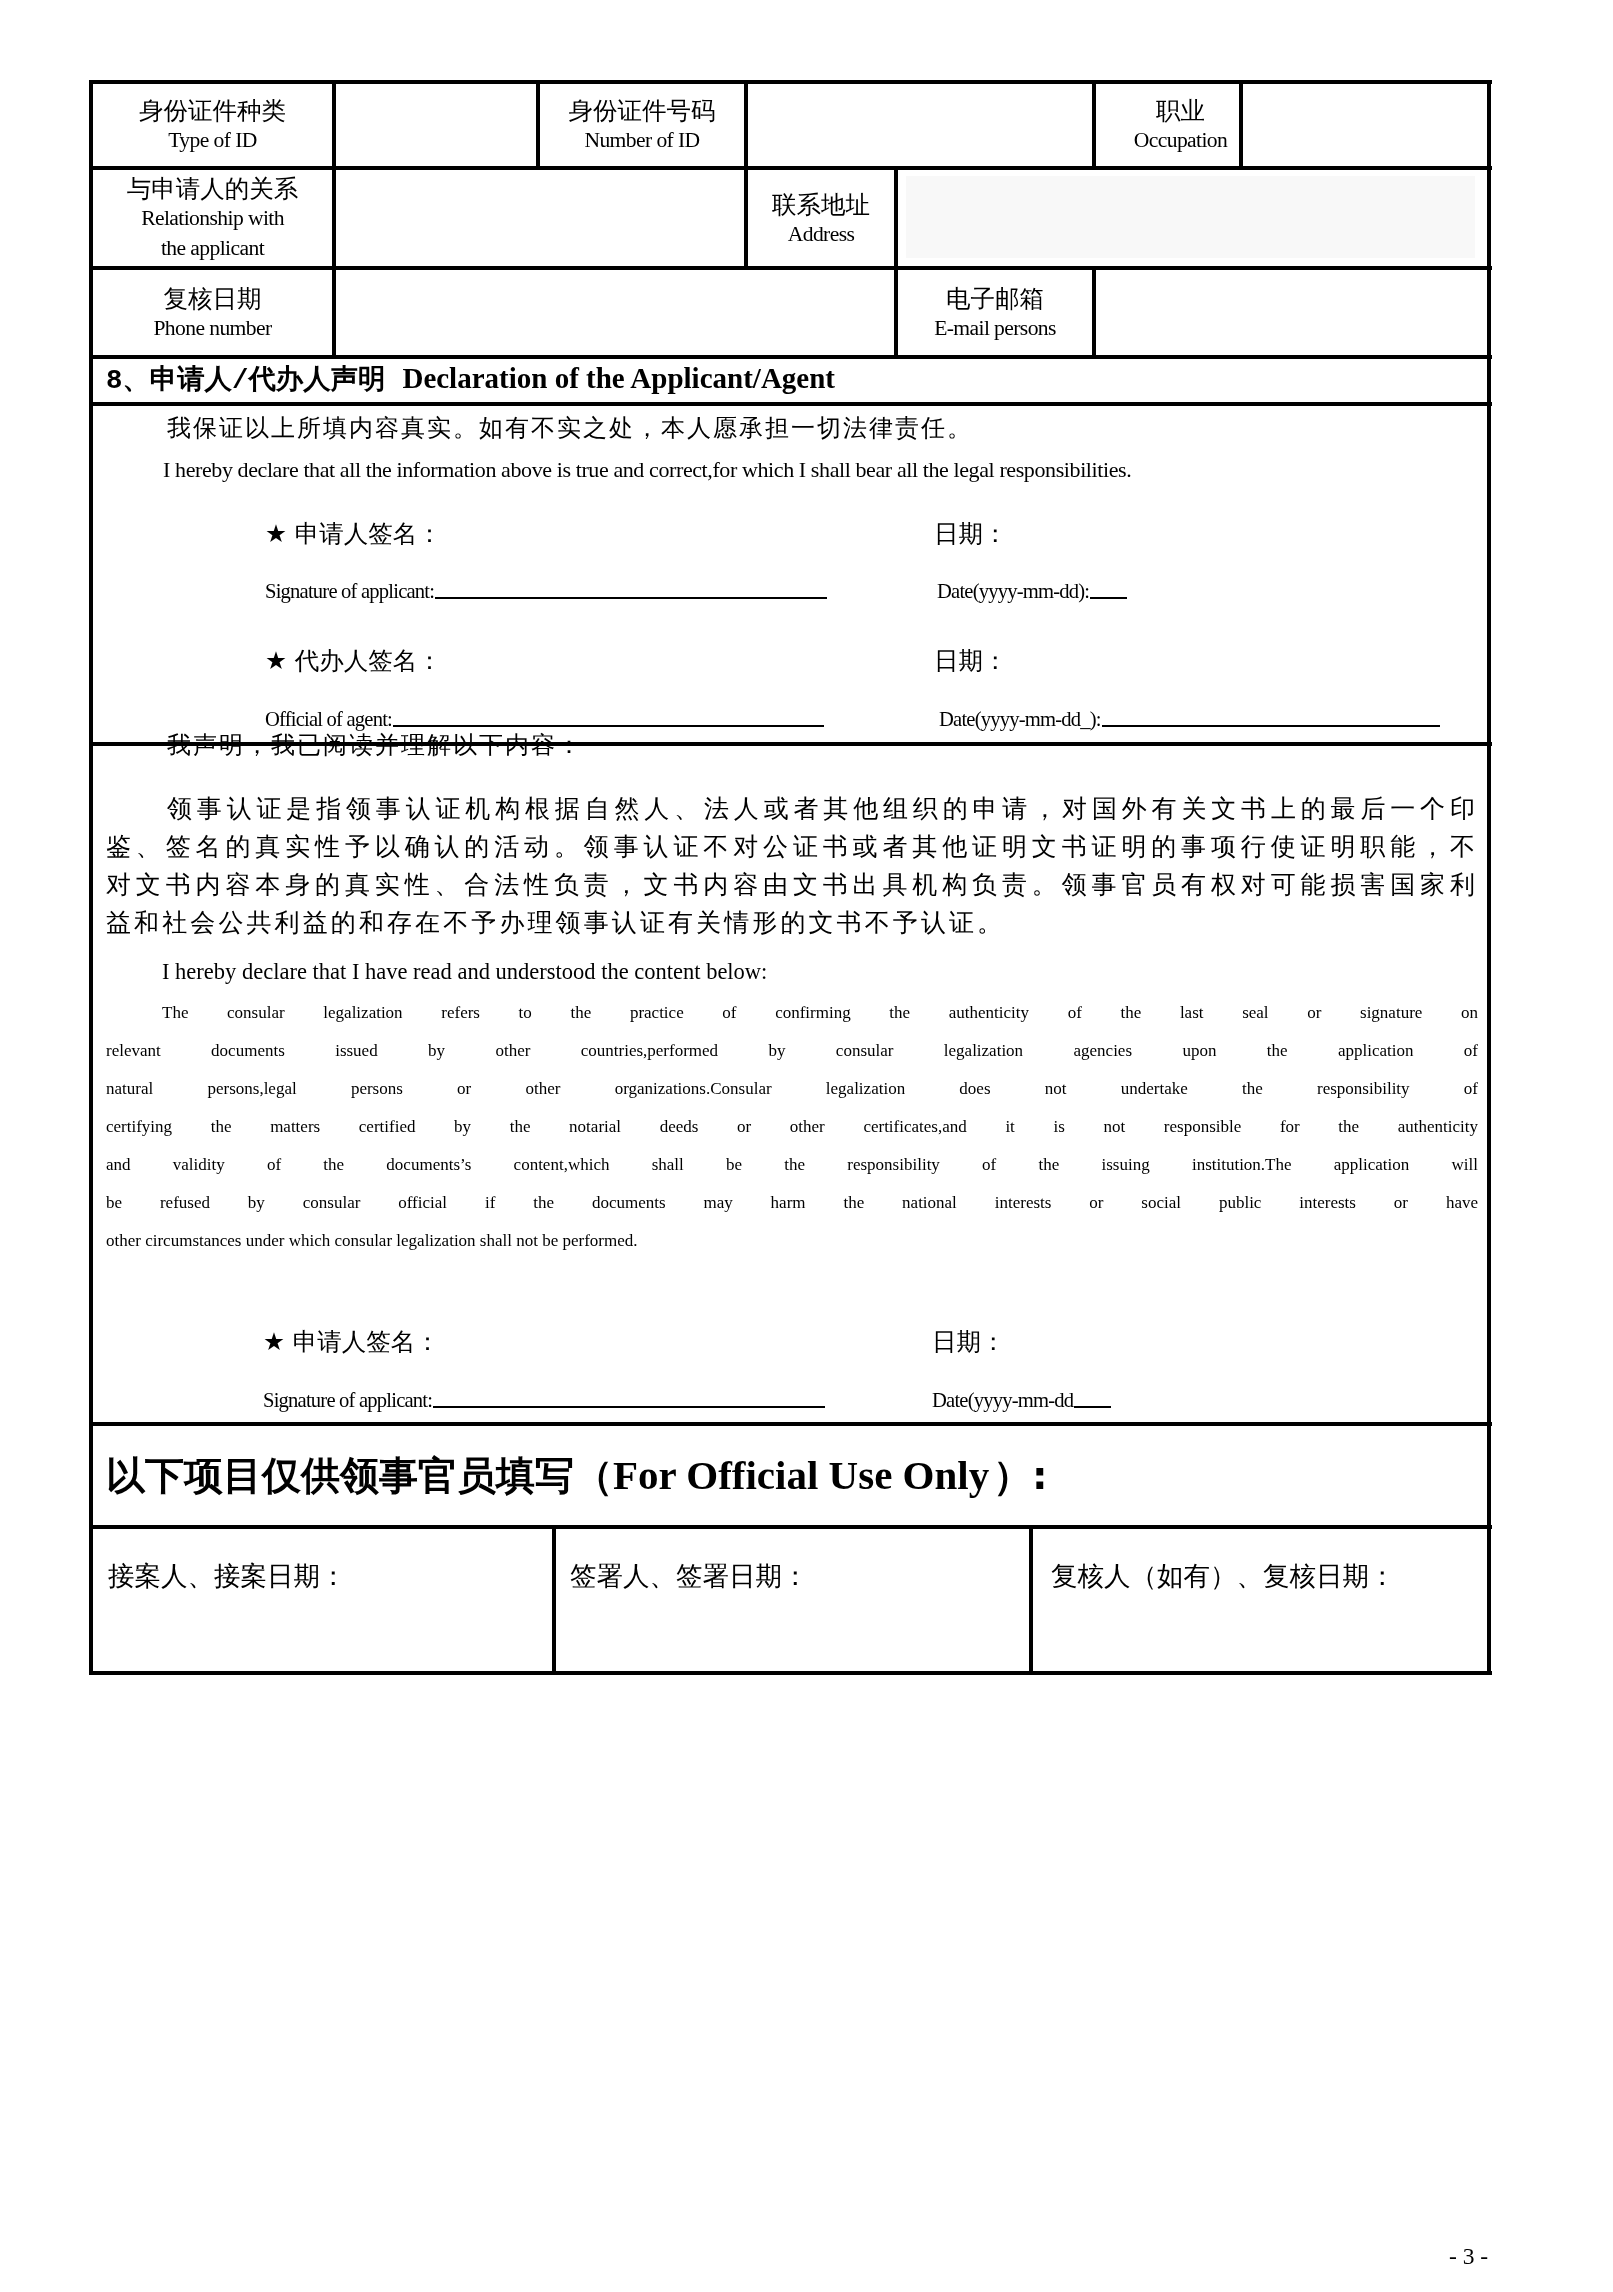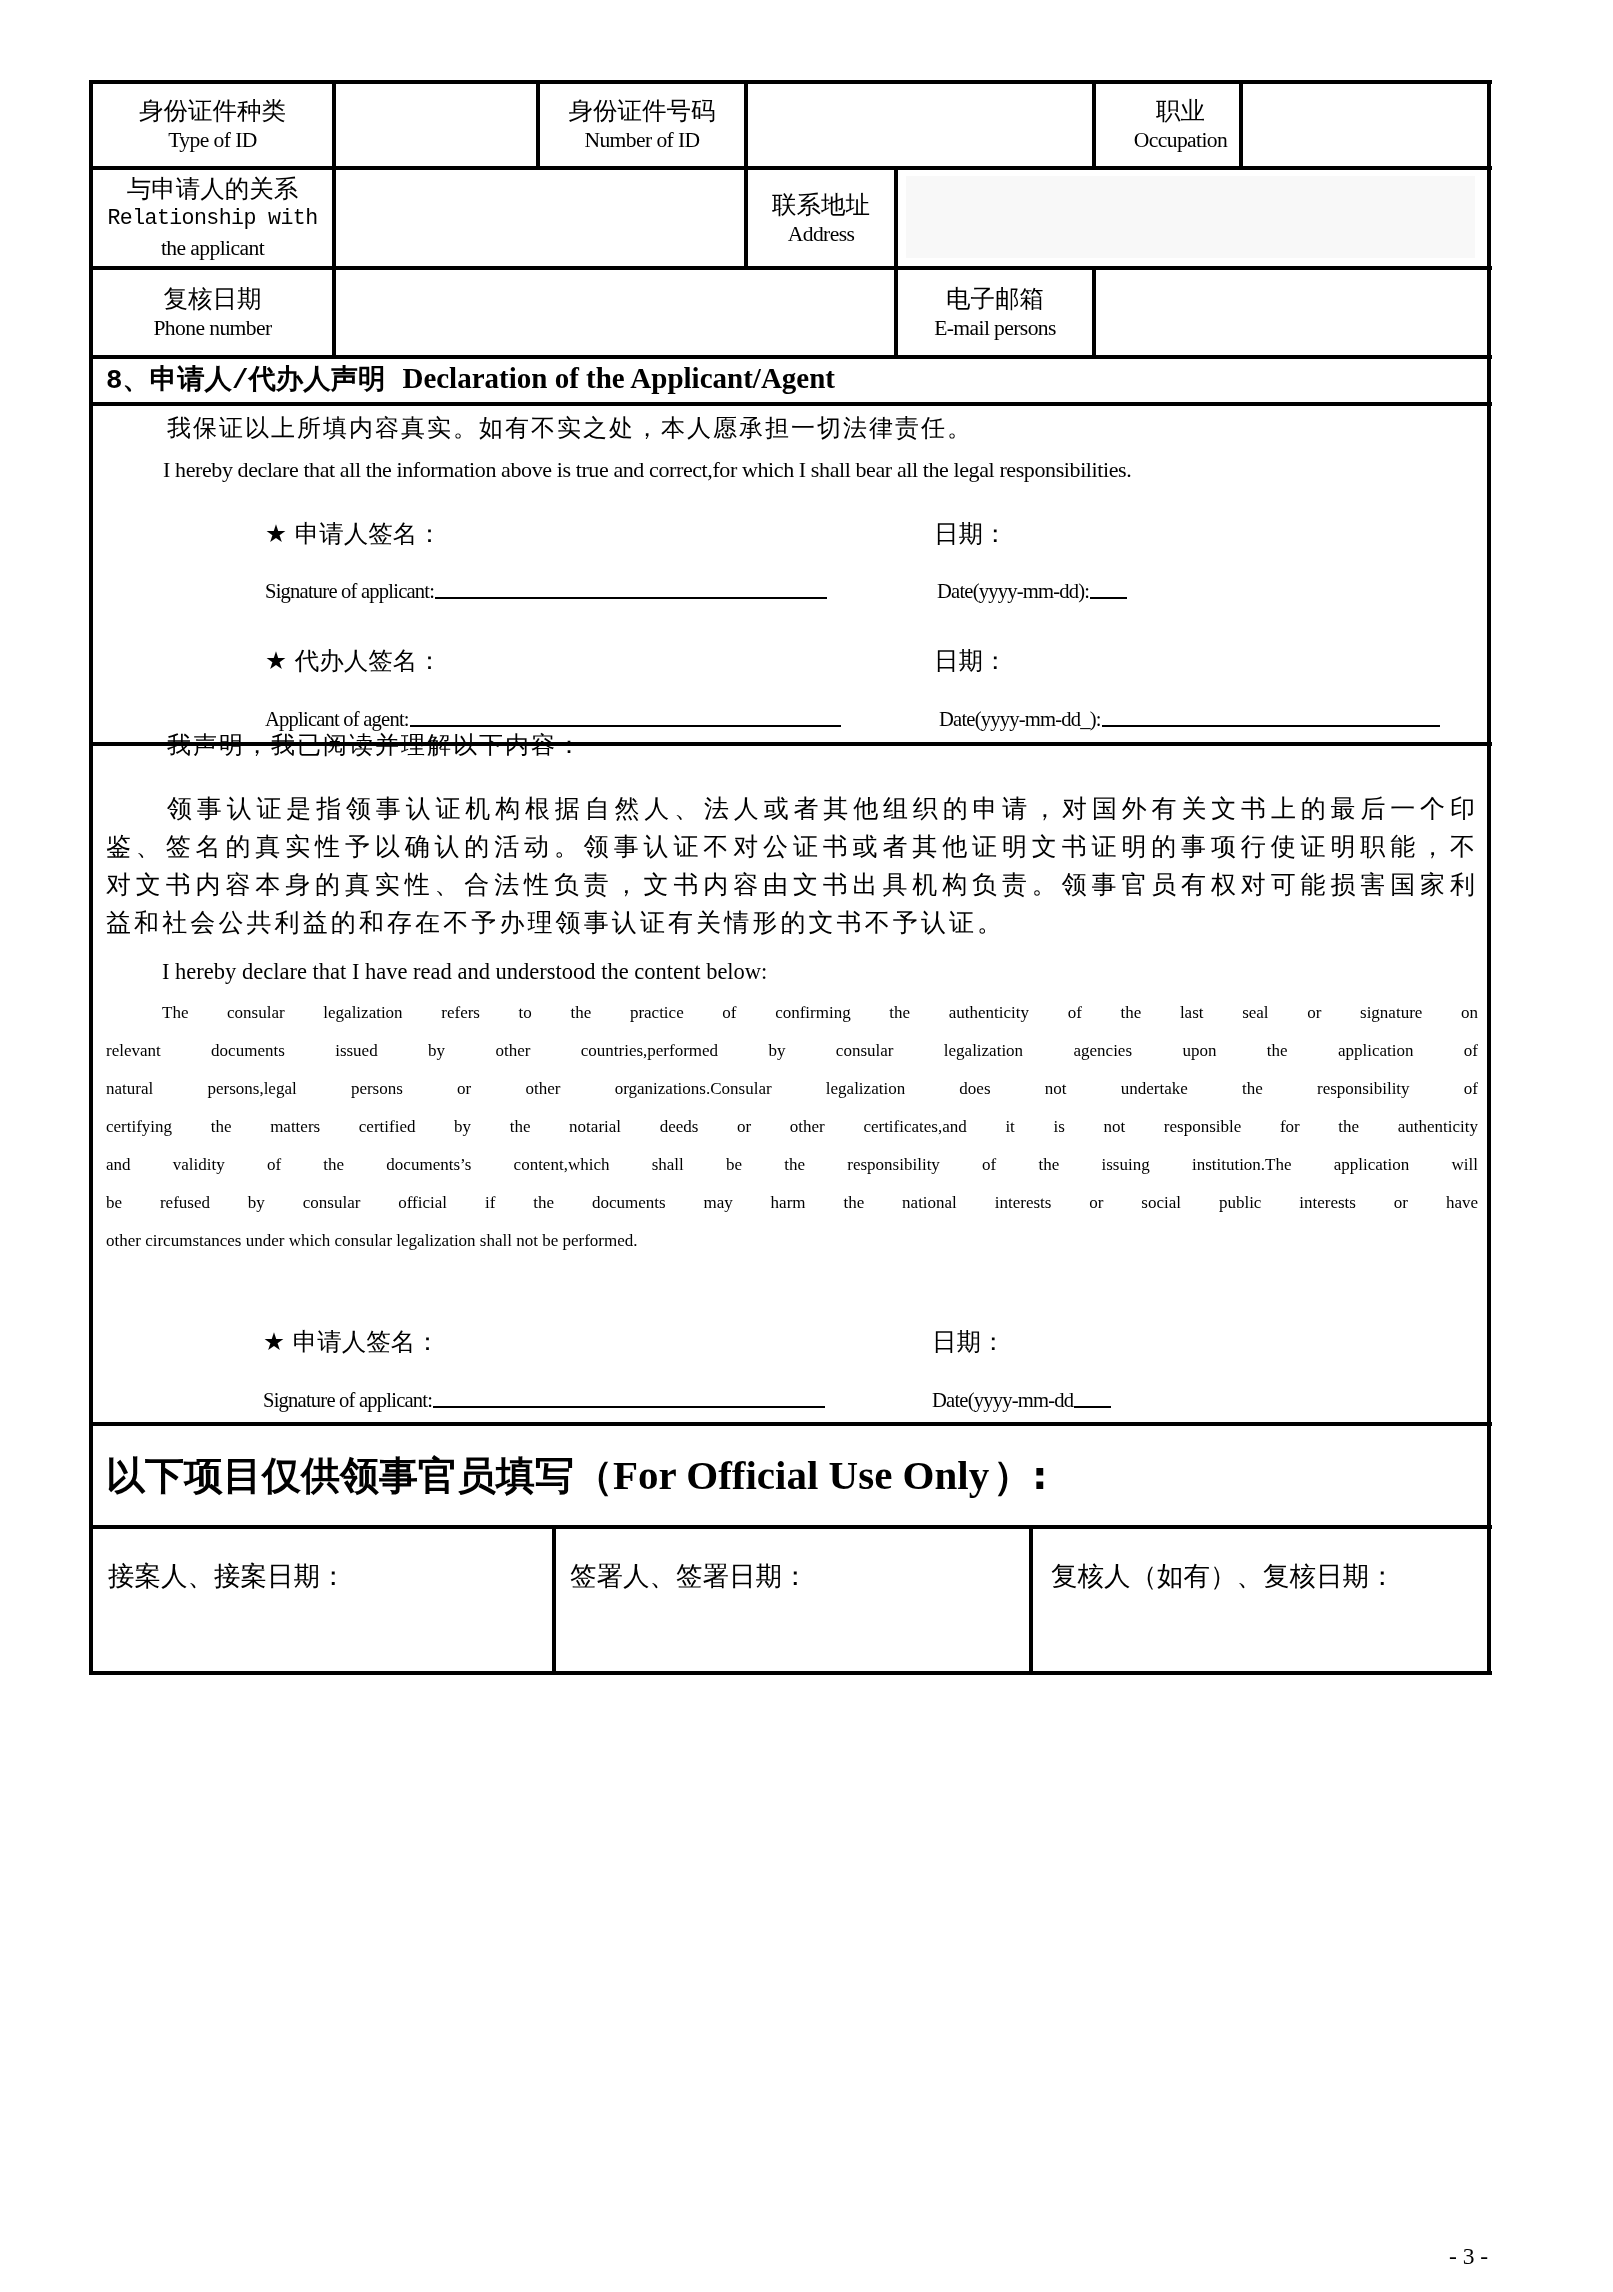--- a/index.html
+++ b/index.html
@@ -72,21 +72,21 @@
   <div class="field" style="left:748px; top:84px; width:344px; height:81px;"></div>
 
   <div class="cell-label" style="left:1096px; top:84px; width:143px; height:81px;padding-left:13px;">
     <span class="cn">职业</span>
     <span class="en">Occupation</span>
   </div>
   <div class="field" style="left:1243px; top:84px; width:244px; height:81px;"></div>
 
   <div class="cell-label" style="left:93px; top:170px; width:239px; height:96px;">
     <span class="cn" style="line-height:29px;">与申请人的关系</span>
-    <span class="en" style="line-height:31px;font-family:Liberation Mono, monospace;">Relationship with</span>
+    <span class="en" style="line-height:31px;">Relationship with</span>
     <span class="en" style="line-height:29px;">the applicant</span>
   </div>
   <div class="field" style="left:336px; top:170px; width:408px; height:96px;"></div>
 
   <div class="cell-label" style="left:748px; top:170px; width:146px; height:96px;">
     <span class="cn">联系地址</span>
     <span class="en">Address</span>
   </div>
   <div class="field field-gray" style="left:906px; top:176px; width:569px; height:82px;"></div>
 
@@ -118,21 +118,21 @@
   <span class="uline" style="width:392px;"></span>
 </div>
 <div class="abs sig-en" style="left:937px; top:580px;">
   <span>Date(yyyy-mm-dd):</span>
   <span class="uline" style="width:37px;"></span>
 </div>
 
 <div class="abs sig-cn" style="left:265px; top:644px;">★ 代办人签名：</div>
 <div class="abs sig-cn" style="left:934px; top:644px;">日期：</div>
 <div class="abs sig-en" style="left:265px; top:708px;">
-  <span>Applicant of agent:</span>
+  <span>Official of agent:</span>
   <span class="uline" style="width:431px;"></span>
 </div>
 <div class="abs sig-en" style="left:939px; top:708px;">
   <span>Date(yyyy-mm-dd_):</span>
   <span class="uline" style="width:338px;"></span>
 </div>
 
 <div class="abs para-cn" style="left:167px; top:729px; white-space:nowrap; letter-spacing:2px; font-size:24px;">我声明，我已阅读并理解以下内容：</div>
 
 <div class="justify-block para-cn" style="top:790px;">

